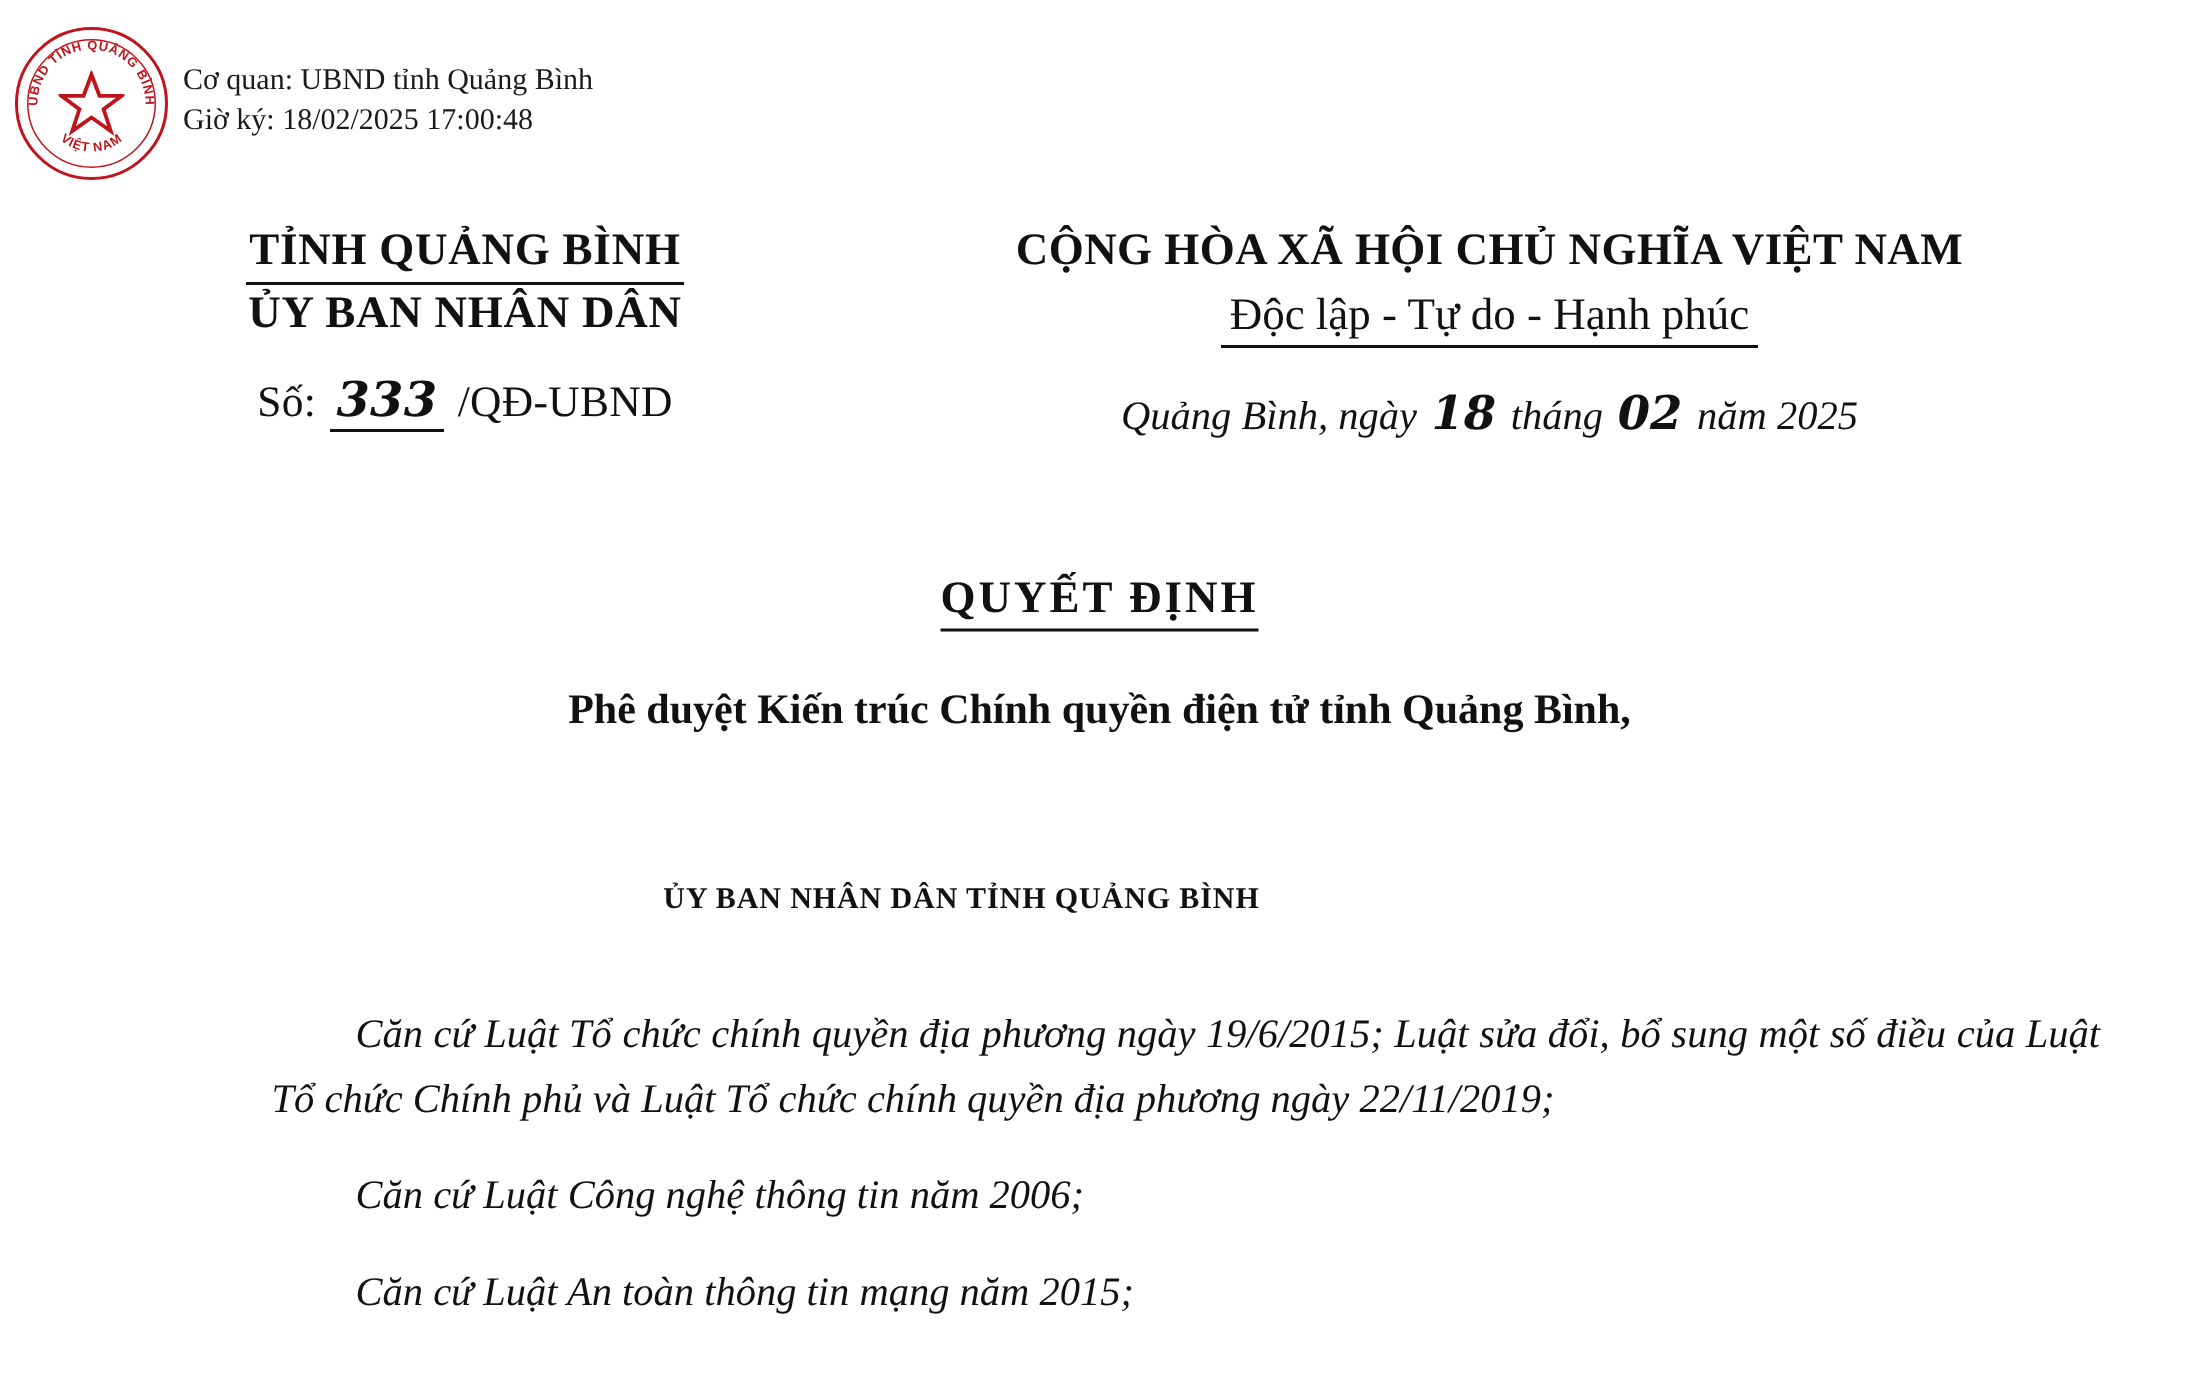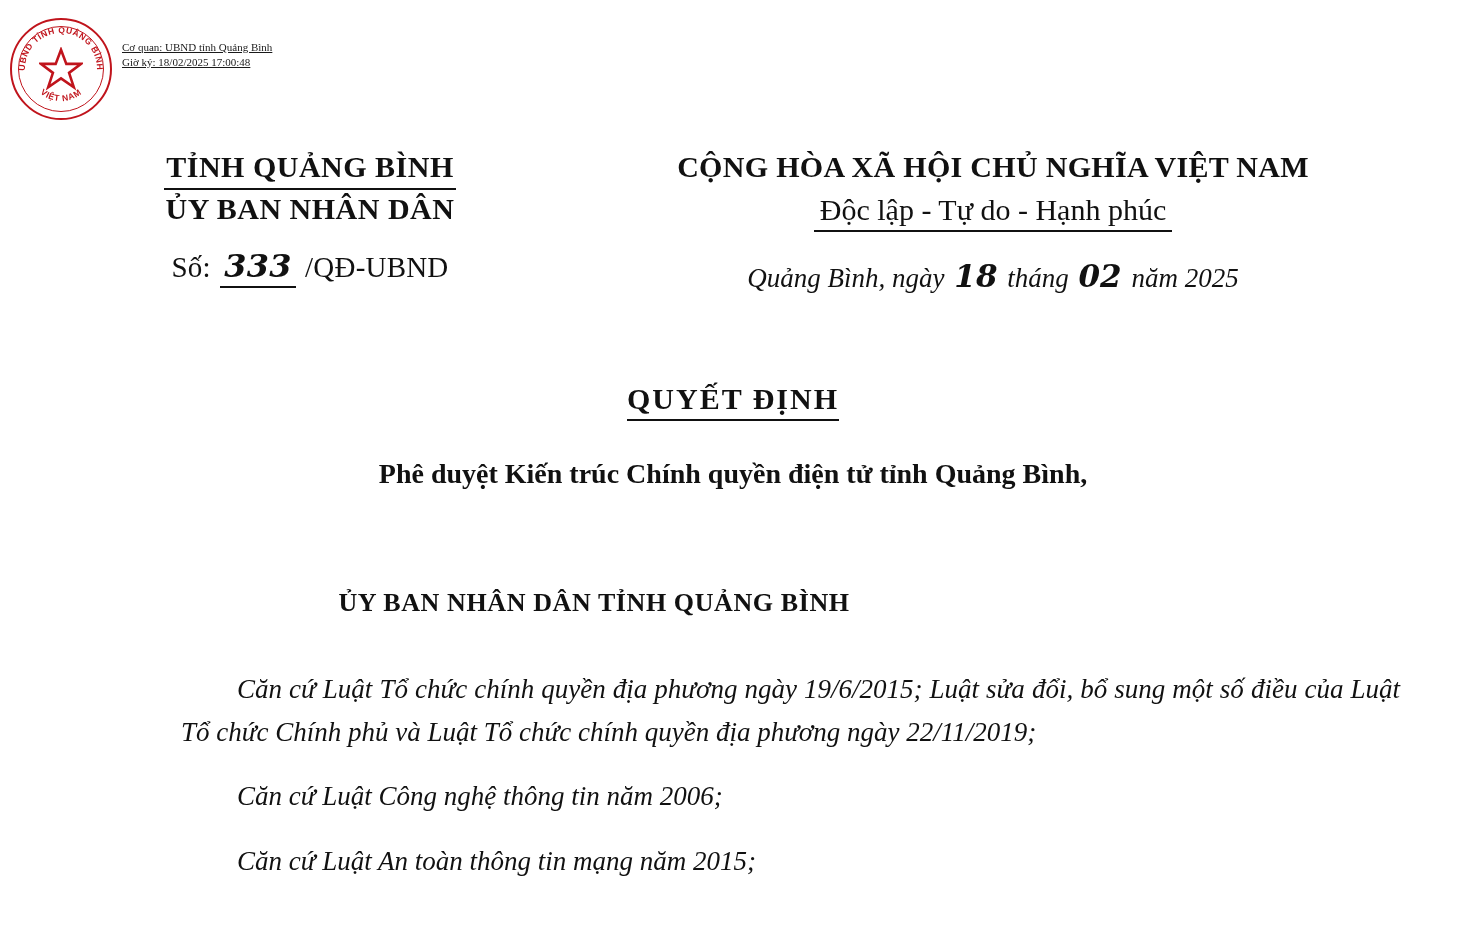--- a/index.html
+++ b/index.html
@@ -58,25 +58,24 @@
   .sig-seal .arc-text svg text {
     fill: #c0141c;
     font-family: "Liberation Sans", sans-serif;
     font-size: 8.5px;
     font-weight: 700;
     letter-spacing: 0.6px;
   }
   .sig-text {
     padding-top: 22px;
     font-family: "Liberation Serif", serif;
-    font-size: 11px;
+    font-size: 20px;
     line-height: 1.35;
     color: #1a1a1a;
     white-space: nowrap;
-    text-decoration: underline;
   }
 
   
   .header {
     position: absolute;
     top: 148px;
     left: 0;
     width: 1466px;
     display: flex;
   }
@@ -173,23 +172,24 @@
     border-bottom: 2.2px solid #111;
     padding-bottom: 2px;
   }
 
   .issuer {
     position: absolute;
     top: 588px;
     left: 0;
     width: 1188px;
     text-align: center;
-    font-size: 26px;
+    font-size: 20px;
     font-weight: 700;
     letter-spacing: 0.6px;
+    padding-left: 47px;
   }
 
   
   .body-text {
     position: absolute;
     top: 668px;
     left: 168px;
     width: 1232px;
     font-size: 27px;
     font-style: italic;

